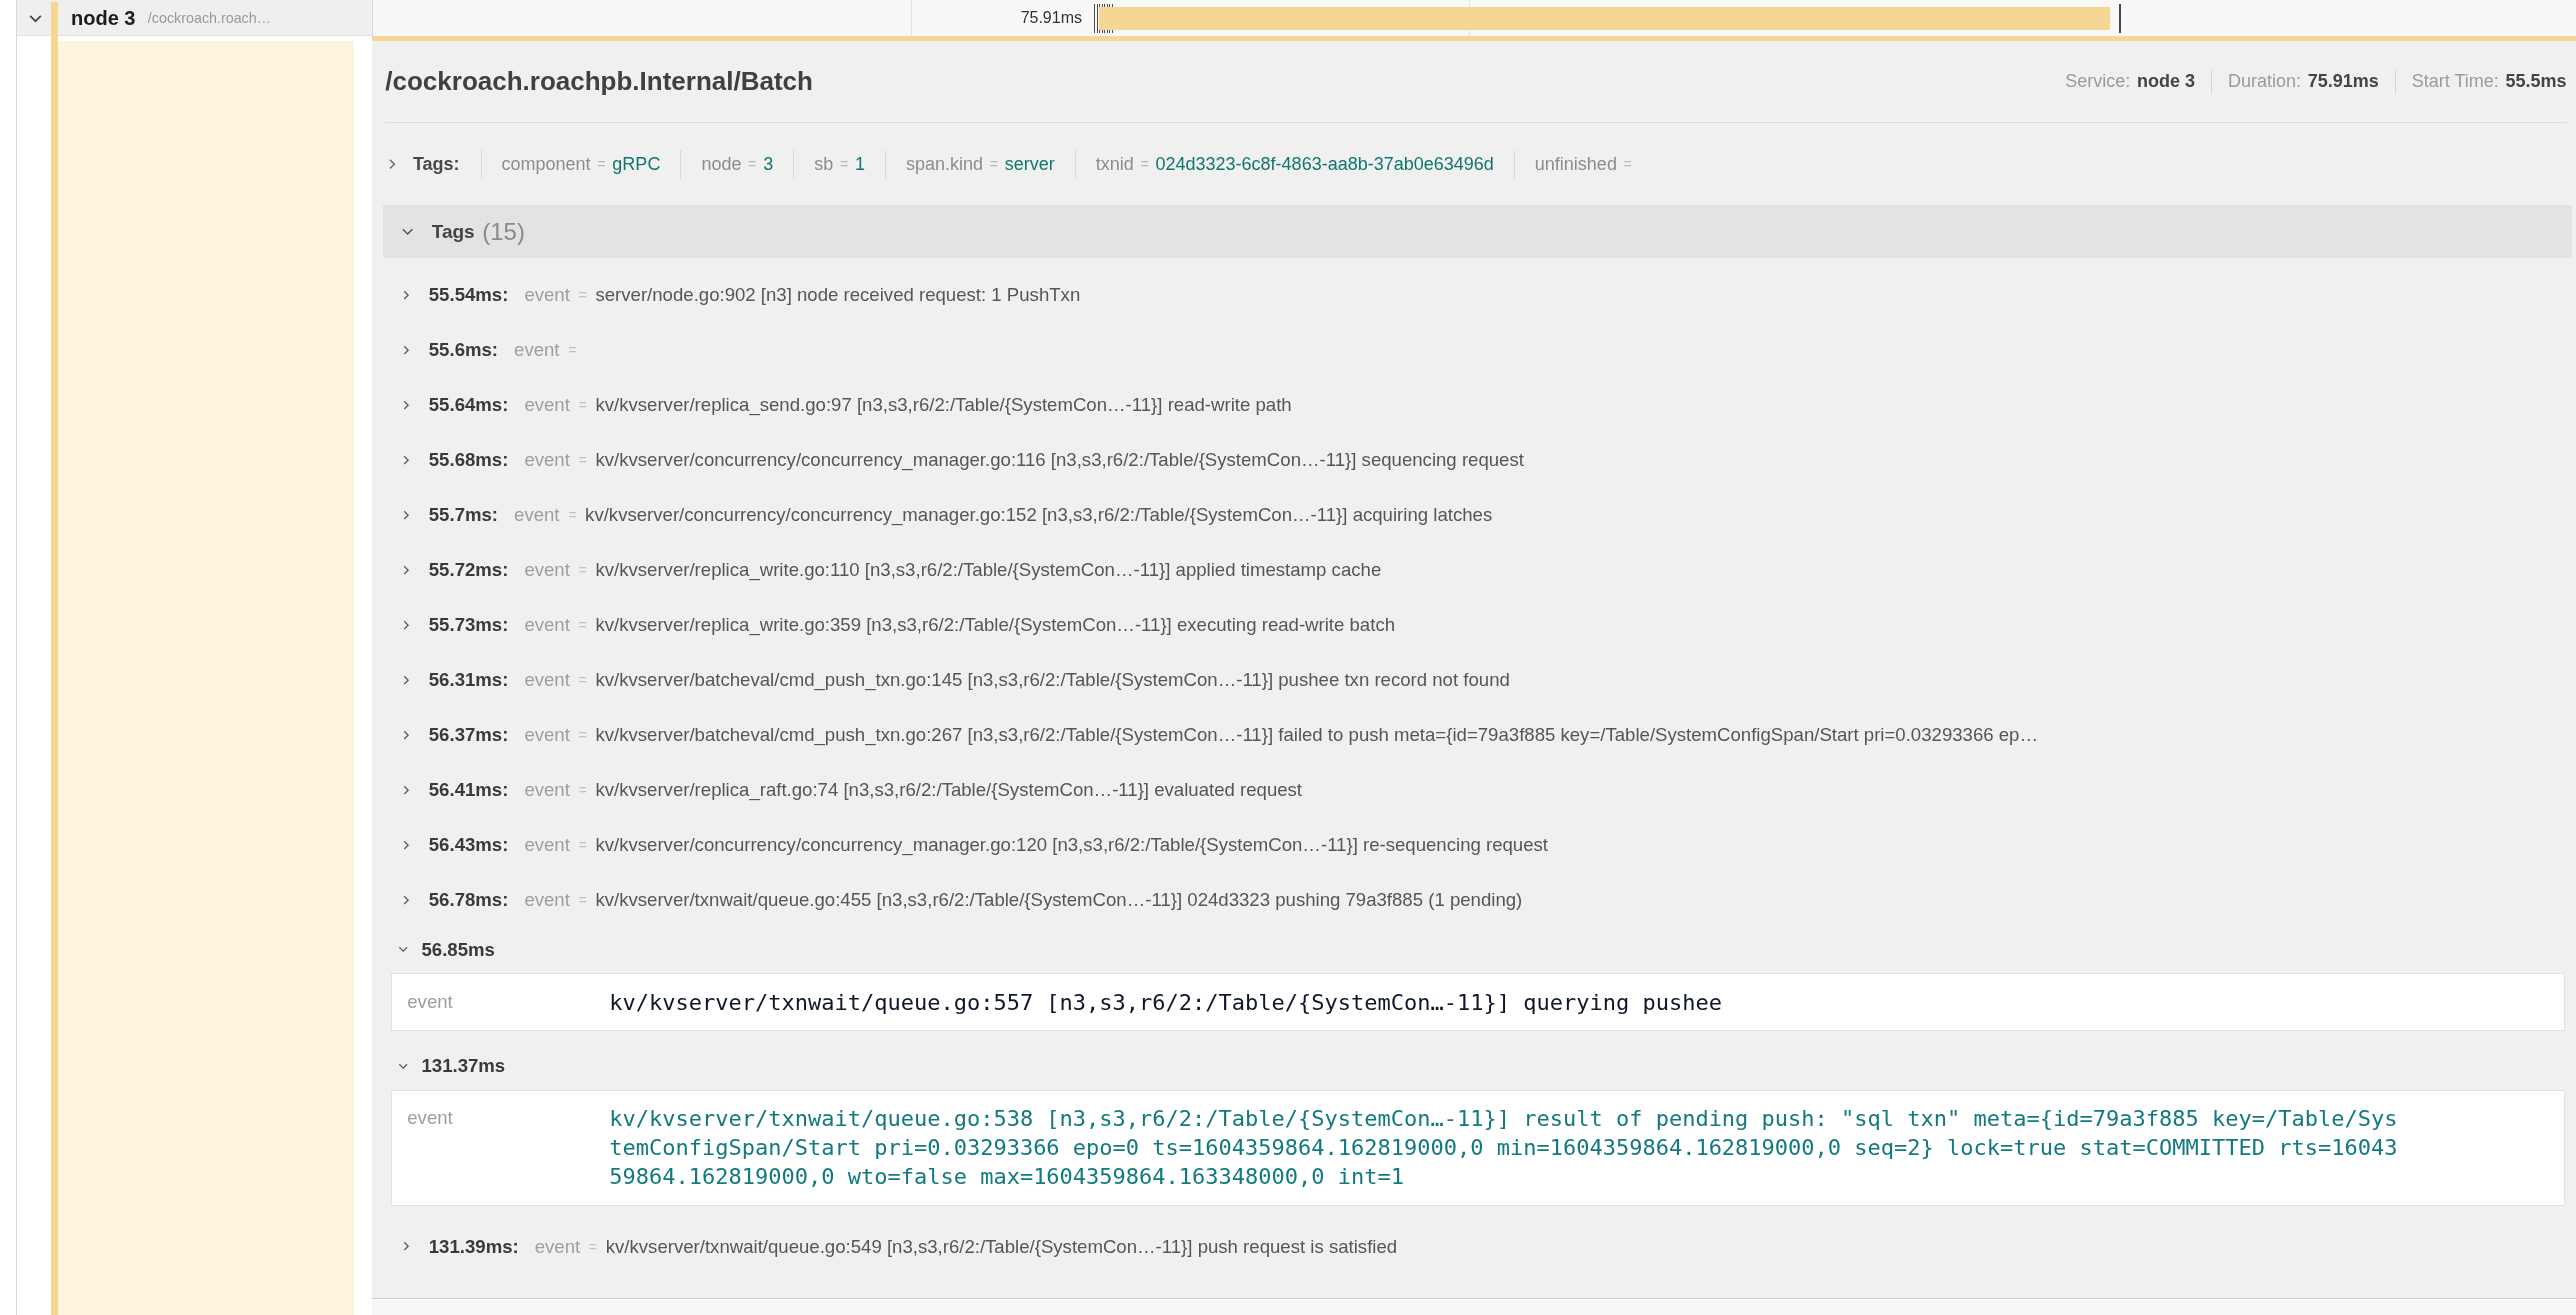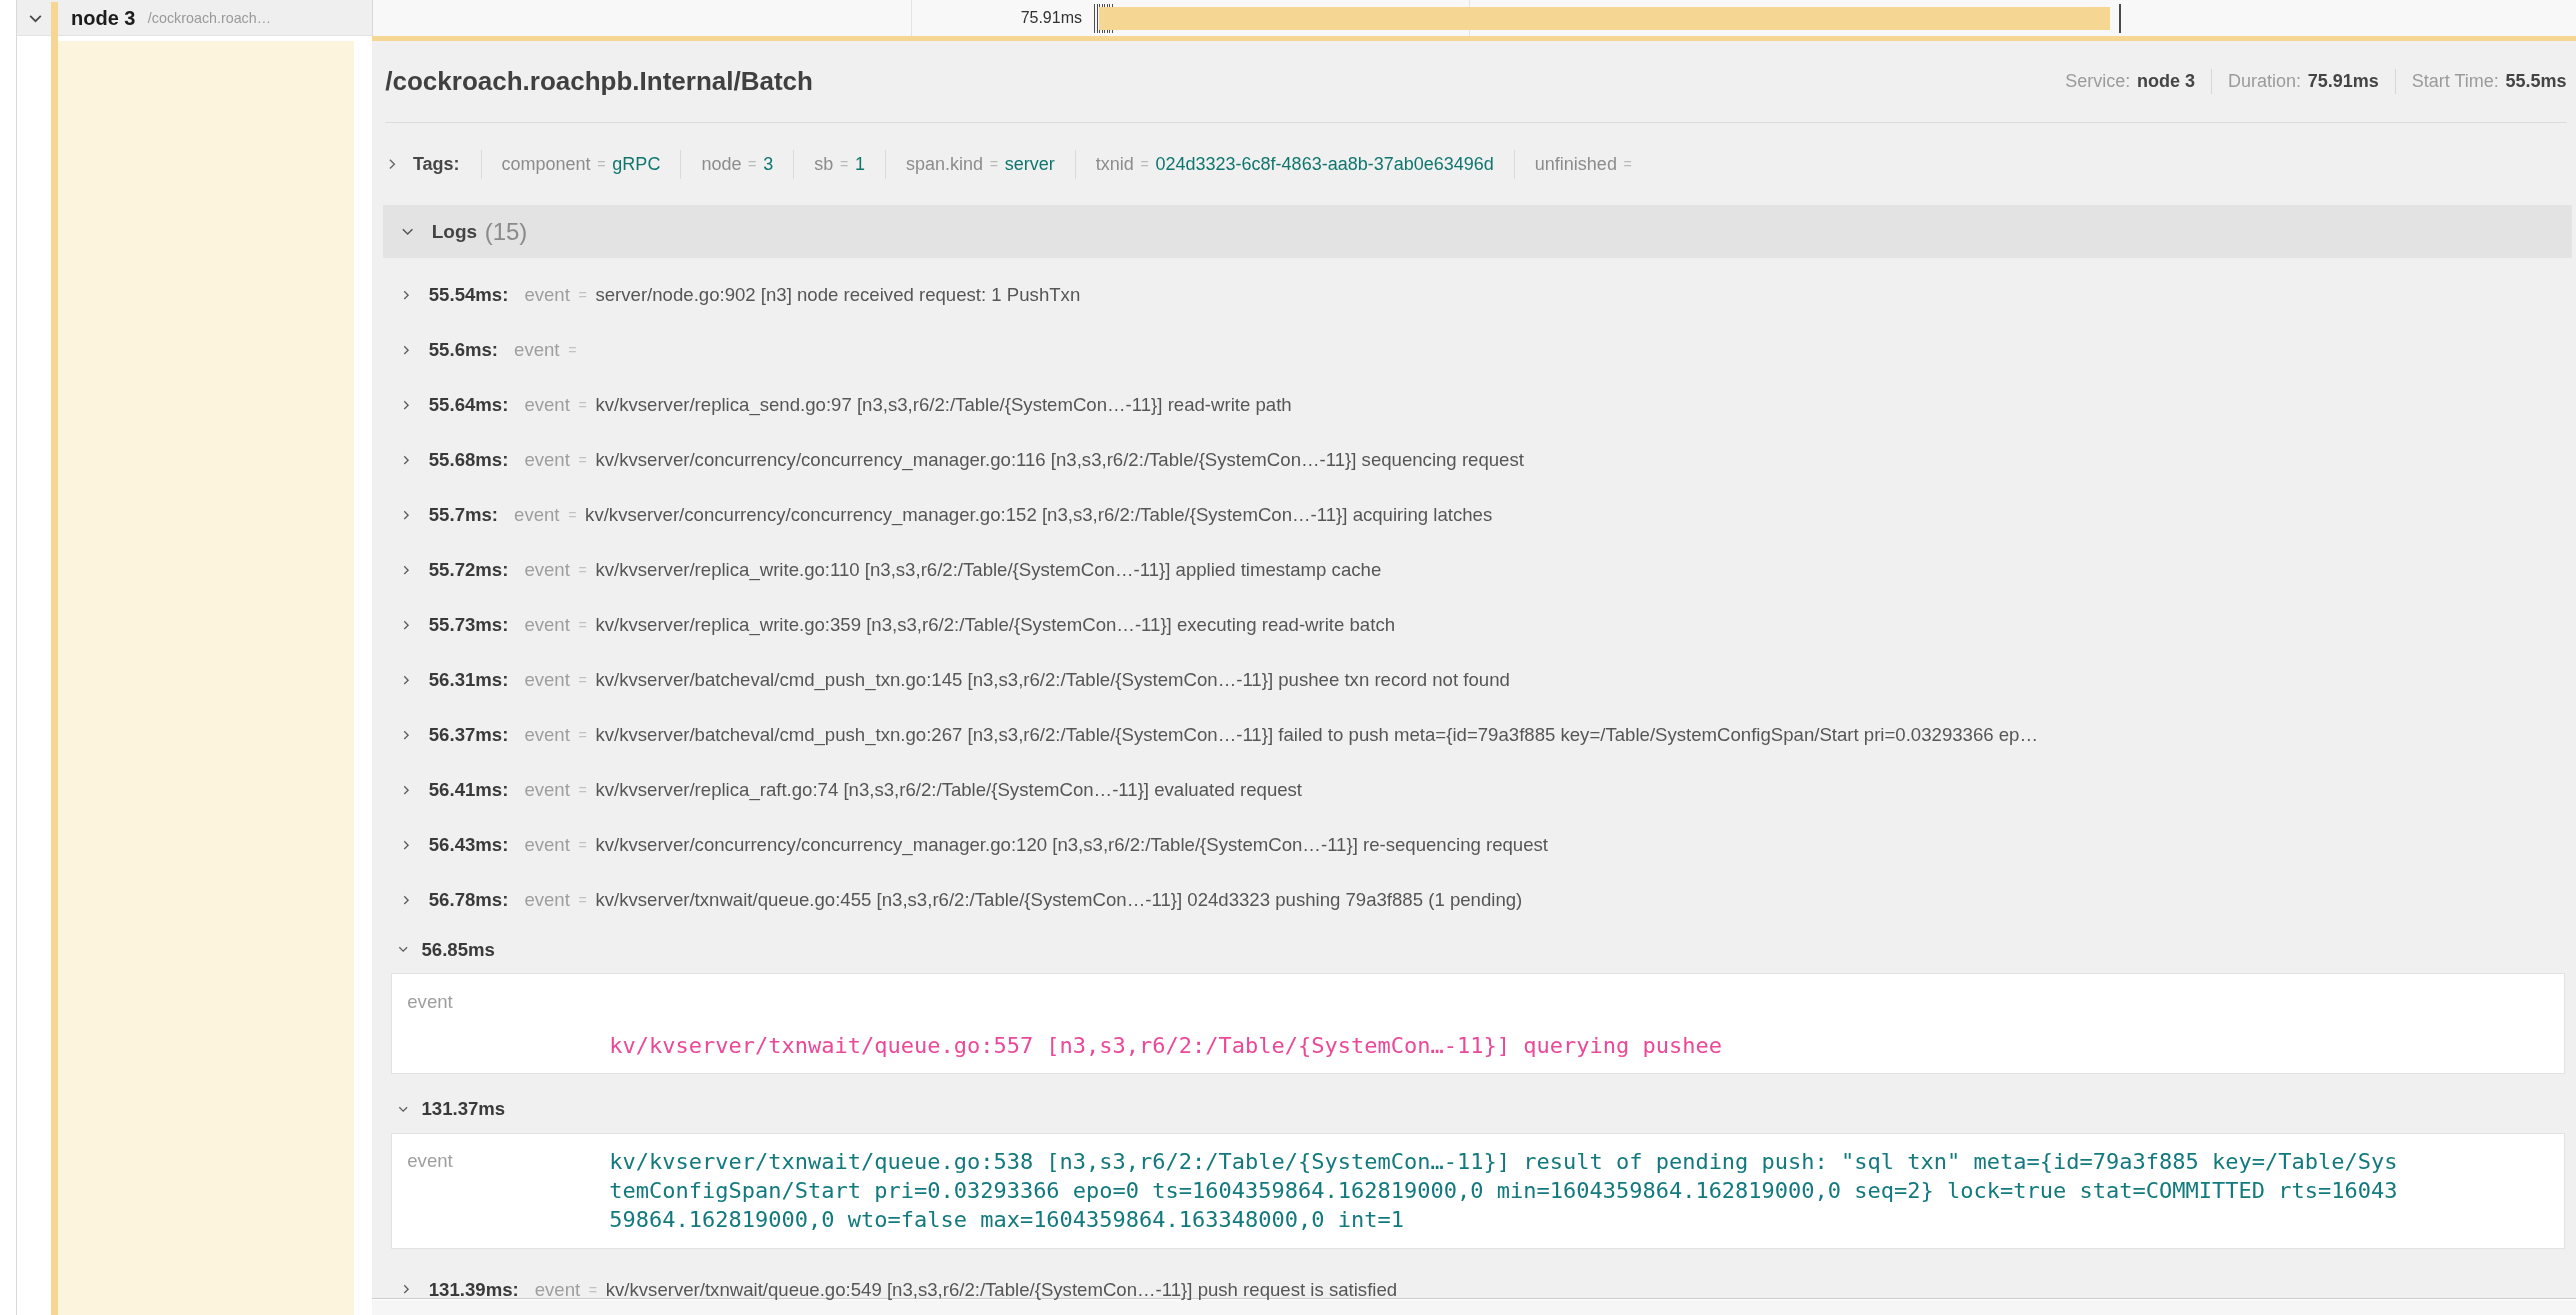--- a/index.html
+++ b/index.html
@@ -180,21 +180,21 @@
     </span>
   </div>
 
   <div class="logs">
     <div class="logs-header">
       <span class="chev">
         <svg width="15.3" height="15.3" viewBox="0 0 16 16">
             <polyline points="3,5.5 8,10.5 13,5.5" fill="none" stroke="#555555" stroke-width="1.6"></polyline>
           </svg>
       </span>
-      <span class="logs-title">Logs</span>
+      <span class="logs-title">Tags</span>
       <span class="logs-count">(15)</span>
     </div>
 
     <div class="log-rows">
 
       <div class="log-row">
         <span class="chev">
             <svg width="12.4" height="12.4" viewBox="0 0 16 16">
               <polyline points="5.5,3 10.5,8 5.5,13" fill="none" stroke="#5c5c5c" stroke-width="1.7"></polyline>
             </svg>
@@ -328,21 +328,21 @@
       <div class="sub-header">
         <span class="chev">
             <svg width="12.4" height="12.4" viewBox="0 0 16 16">
               <polyline points="3,5.5 8,10.5 13,5.5" fill="none" stroke="#5c5c5c" stroke-width="1.7"></polyline>
             </svg>
           </span>
         <span class="sub-time">56.85ms</span>
       </div>
       <div class="event-box">
         <div class="event-key">event</div>
-        <div class="event-val teal-text" style="color: #ec4899; margin-top: 43px;">kv/kvserver/txnwait/queue.go:557 [n3,s3,r6/2:/Table/{SystemCon…-11}] querying pushee</div>
+        <div class="event-val teal-text" style="color: #0f172a;">kv/kvserver/txnwait/queue.go:557 [n3,s3,r6/2:/Table/{SystemCon…-11}] querying pushee</div>
       </div>
 
       <div class="sub-header">
         <span class="chev">
             <svg width="12.4" height="12.4" viewBox="0 0 16 16">
               <polyline points="3,5.5 8,10.5 13,5.5" fill="none" stroke="#5c5c5c" stroke-width="1.7"></polyline>
             </svg>
           </span>
         <span class="sub-time">131.37ms</span>
       </div>

